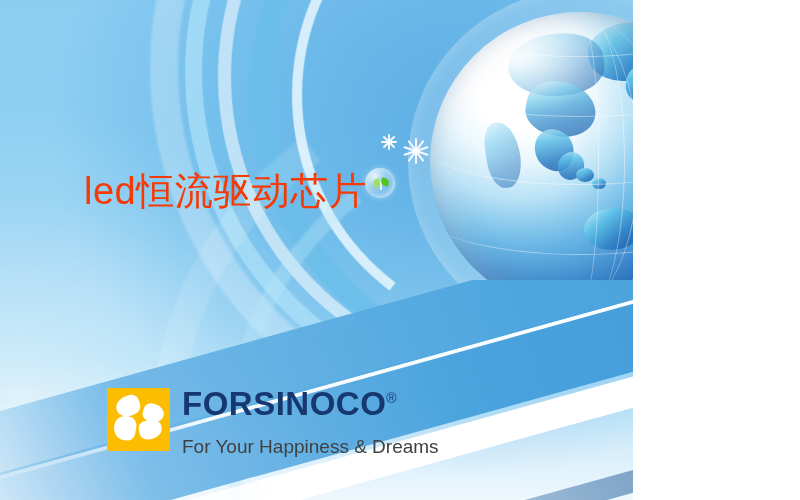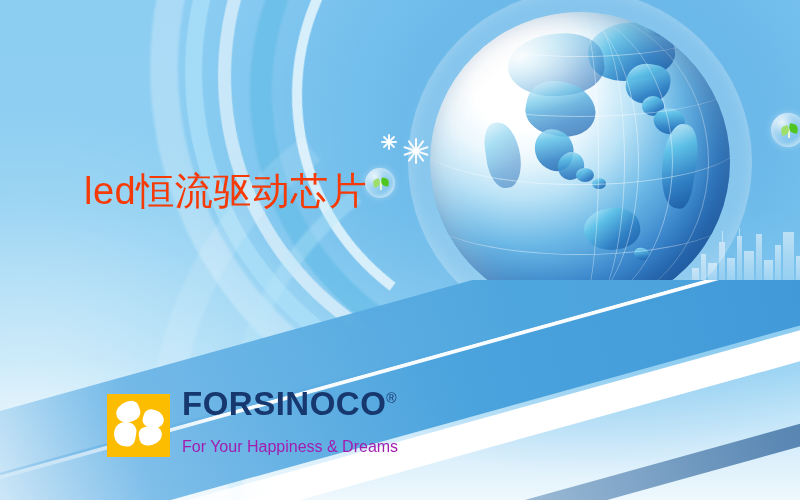--- a/index.html
+++ b/index.html
@@ -1,20 +1,20 @@
 <!DOCTYPE html>
 <html><head>
 <meta charset="utf-8">
 <style>
   html,body{margin:0;padding:0;background:#fff;}
   body{font-family:"Liberation Sans",sans-serif;}
 
   #poster{
     position:relative;
-    width:800px;height:500px;
+    width:633px;height:500px;
     overflow:hidden;
     background:#8ecff2;
   }
 
   
   .bg-base{
     position:absolute;inset:0;
     background:
       linear-gradient(to bottom, #8ccdf2 0%, #8ecff2 42%, #a9dcf6 72%, #d8eefb 90%, #eef8fd 100%);
   }
@@ -223,21 +223,21 @@
     font-family:"Liberation Sans","DejaVu Sans",sans-serif;
     font-size:38px;line-height:58px;
     white-space:nowrap;
     letter-spacing:0.5px;
   }
   .headline .ln2{display:block;padding-left:14px;letter-spacing:3px;}
 
   
   .logo{
     position:absolute;left:70px;top:381px;
-    display:flex;align-items:flex-end;padding-left:37px;
+    display:flex;align-items:center;padding-left:37px;
   }
   .logo-mark{
     position:relative;width:63px;height:63px;
     background:#fcbd00;
     flex:0 0 auto;
   }
   .petal{
     position:absolute;background:#ffffff;
   }
   .p-tl{left:9px;top:8px;width:24px;height:20px;border-radius:60% 40% 45% 55%;transform:rotate(-18deg);}
@@ -254,23 +254,23 @@
     letter-spacing:0.5px;
     line-height:34px;
     white-space:nowrap;
   }
   .logo-name sup{
     font-size:14px;
     vertical-align:super;
     font-weight:normal;
   }
   .logo-tagline{
-    color:#a21caf;
+    color:#404040;
     font-family:"Liberation Sans",sans-serif;
-    font-size:16px;
+    font-size:19px;
     line-height:20px;
     margin-top:16px;
     white-space:nowrap;
   }
 </style>
 </head>
 <body>
 
 <div id="poster">
 

